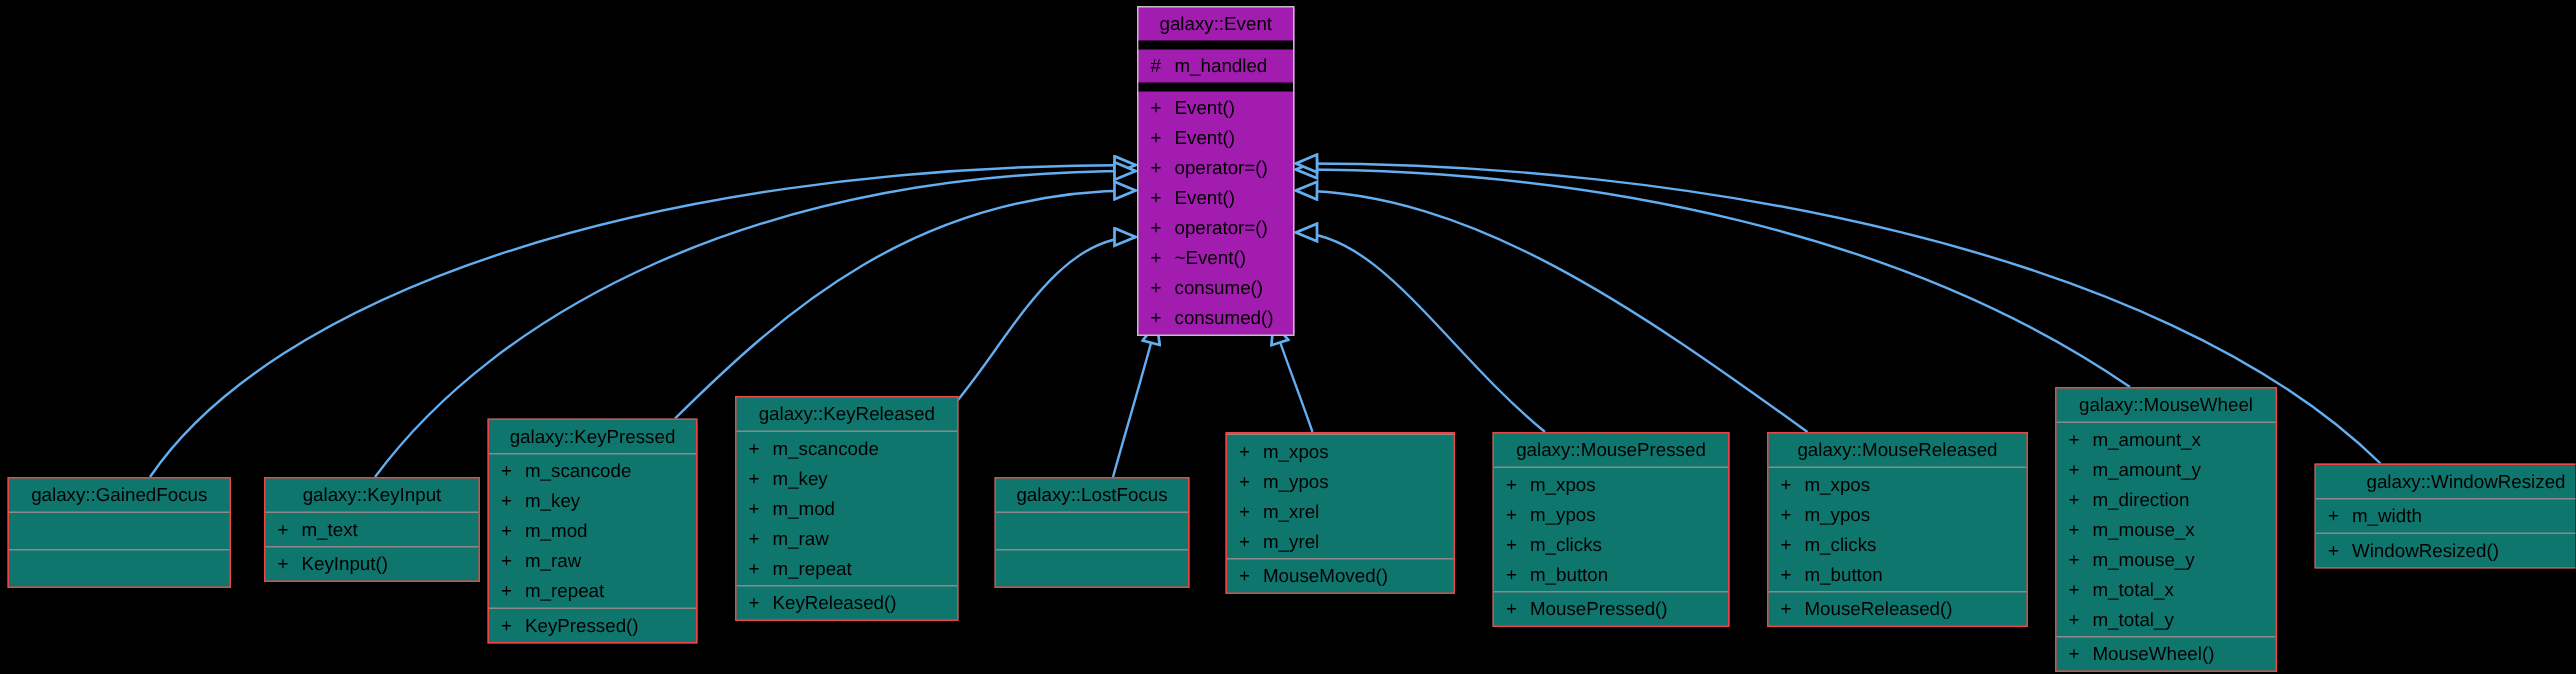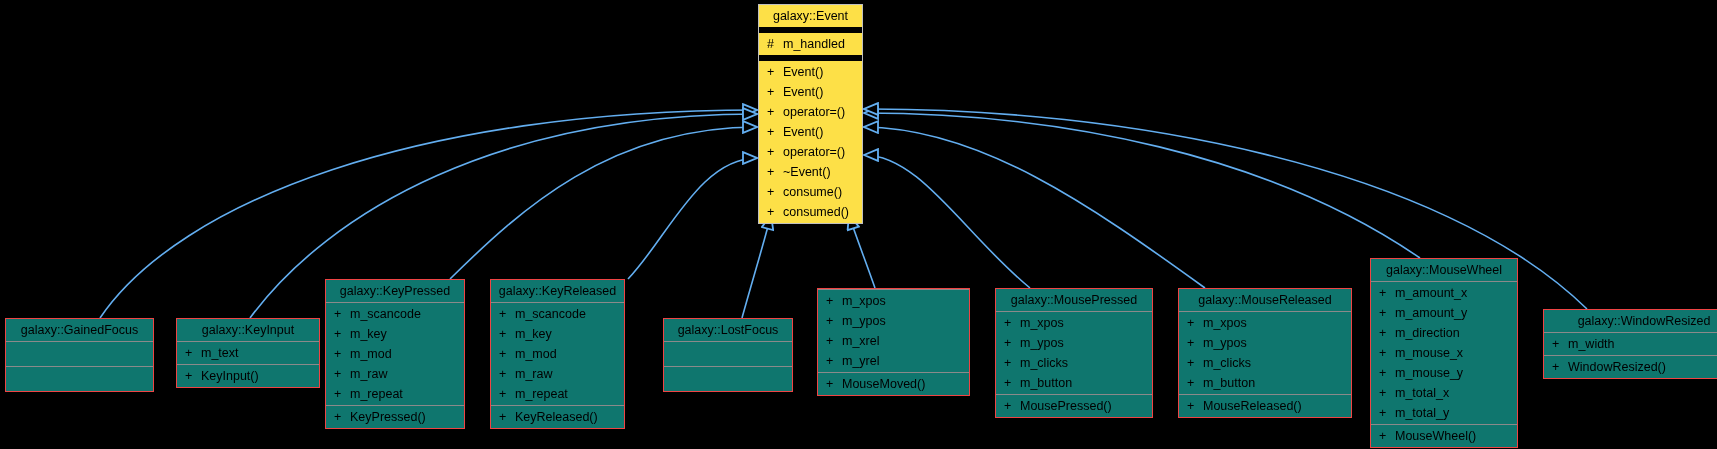--- a/index.html
+++ b/index.html
@@ -7,21 +7,21 @@
        font-family:"Liberation Sans",sans-serif;}
   #graph-canvas{position:absolute;left:0;top:0;z-index:1;}
   .node{position:absolute;z-index:2;background:#0f766e;border:1px solid #ef4444;
         color:#000;font-size:12.5px;box-sizing:border-box;}
   .node .t{height:22px;line-height:22px;text-align:center;padding:0 5px;white-space:nowrap;}
   .sec{border-top:1px solid #8a8a8a;padding:1px 0;}
   .sec.empty{height:22px;}
   .r{height:20px;line-height:20px;padding:0 8px;white-space:nowrap;}
   .r i{font-style:normal;display:inline-block;width:16px;}
   .r b{font-weight:normal;}
-  #event{background:#fde047;border:1px solid #bfbfbf;}
+  #event{background:#a21caf;border:1px solid #bfbfbf;}
   #event .sec{border-top:6px solid #000000;}
   .edge{fill:none;stroke:#63aef0;stroke-width:1.6;}
 </style>
 </head>
 <body>
 
 <svg id="graph-canvas" width="1717" height="449">
   <defs>
     <marker id="arrow" viewBox="0 0 12 10" refX="11" refY="5" markerWidth="17" markerHeight="14" orient="auto" markerUnits="userSpaceOnUse">
       <path d="M1,0.8 L11,5 L1,9.2 Z" fill="#000000" stroke="#63aef0" stroke-width="1.3"></path>
@@ -79,21 +79,21 @@
     <div class="r"><i>+</i><b>m_key</b></div>
     <div class="r"><i>+</i><b>m_mod</b></div>
     <div class="r"><i>+</i><b>m_raw</b></div>
     <div class="r"><i>+</i><b>m_repeat</b></div>
   </div>
   <div class="sec">
     <div class="r"><i>+</i><b>KeyPressed()</b></div>
   </div>
 </div>
 
-<div class="node" style="left:490px;top:279px;width:135px;">
+<div class="node" style="left:490px;top:264px;width:149px;">
   <div class="t">galaxy::KeyReleased</div>
   <div class="sec">
     <div class="r"><i>+</i><b>m_scancode</b></div>
     <div class="r"><i>+</i><b>m_key</b></div>
     <div class="r"><i>+</i><b>m_mod</b></div>
     <div class="r"><i>+</i><b>m_raw</b></div>
     <div class="r"><i>+</i><b>m_repeat</b></div>
   </div>
   <div class="sec">
     <div class="r"><i>+</i><b>KeyReleased()</b></div>

